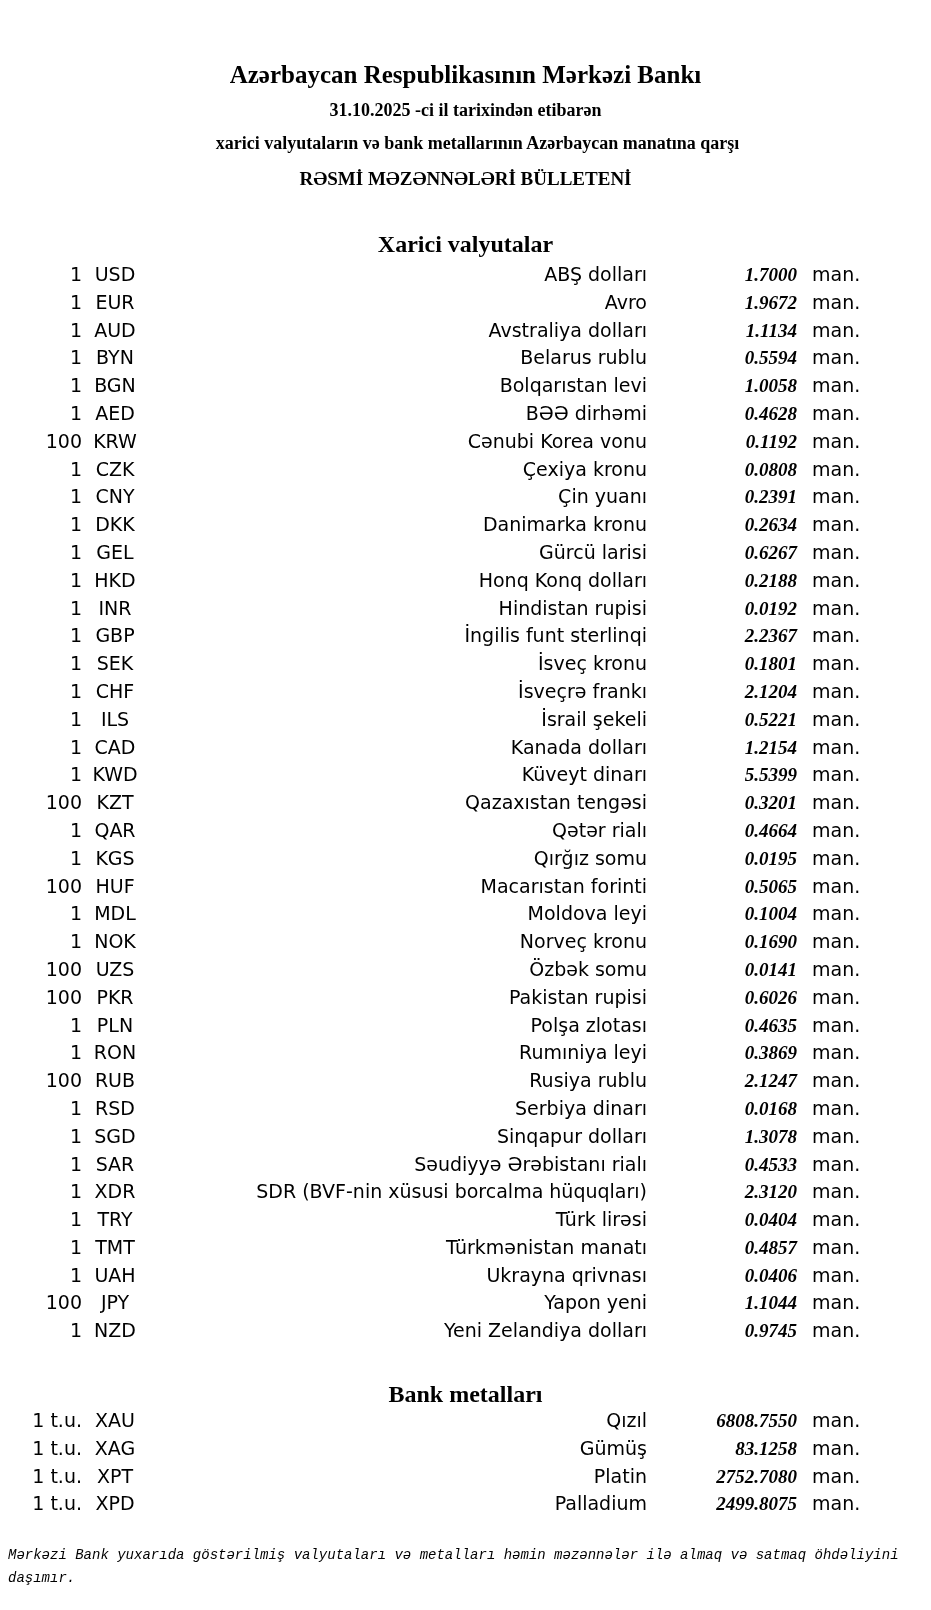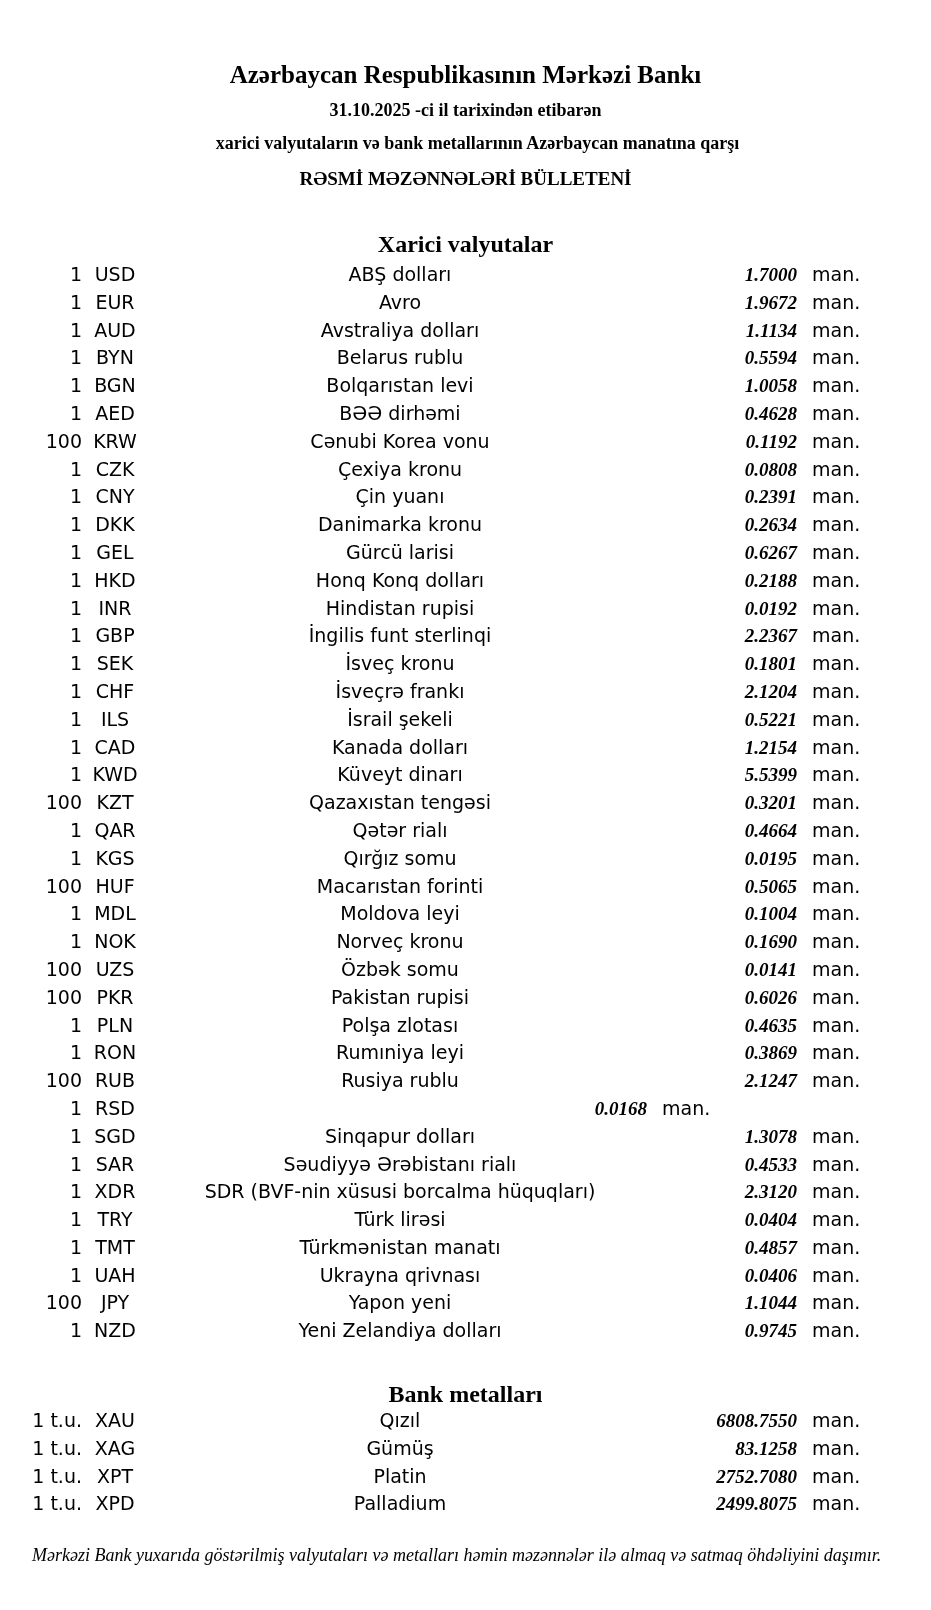--- a/index.html
+++ b/index.html
@@ -70,35 +70,35 @@
   .row {
     display: grid;
     grid-template-columns: 82px 66px 1fr 150px 64px;
     height: 27.8px;
     line-height: 27.8px;
     font-size: 19px;
     white-space: nowrap;
   }
   .cell-qty  { text-align: right; }
   .cell-code { text-align: center; }
-  .cell-name { padding-left: 5px; text-align: center; overflow: hidden; }
+  .cell-name { padding-left: 5px; text-align: right; overflow: hidden; }
   .cell-rate {
     text-align: right;
     font-family: "Liberation Serif", serif;
     font-weight: bold;
     font-style: italic;
   }
   .cell-unit { padding-left: 15px; text-align: left; }
   
   .disclaimer {
     margin: 26px 0 0 0;
-    padding-left: 32px;
-    font-family: Liberation Serif, serif;
+    padding-left: 8px;
+    font-family: Liberation Mono, monospace;
     font-style: italic;
-    font-size: 18px;
+    font-size: 14px;
     line-height: 23px;
   }
 </style>
 </head>
 <body>
 
 <div class="page">
 
   <header>
     <h1 class="doc-title">Azərbaycan Respublikasının Mərkəzi Bankı</h1>
@@ -346,20 +346,21 @@
     <span class="cell-qty">100</span>
     <span class="cell-code">RUB</span>
     <span class="cell-name">Rusiya rublu</span>
     <span class="cell-rate">2.1247</span>
     <span class="cell-unit">man.</span>
   </div>
 
   <div class="row">
     <span class="cell-qty">1</span>
     <span class="cell-code">RSD</span>
+    <span class="cell-name">Serbiya dinarı</span>
     <span class="cell-rate">0.0168</span>
     <span class="cell-unit">man.</span>
   </div>
 
   <div class="row">
     <span class="cell-qty">1</span>
     <span class="cell-code">SGD</span>
     <span class="cell-name">Sinqapur dolları</span>
     <span class="cell-rate">1.3078</span>
     <span class="cell-unit">man.</span>

